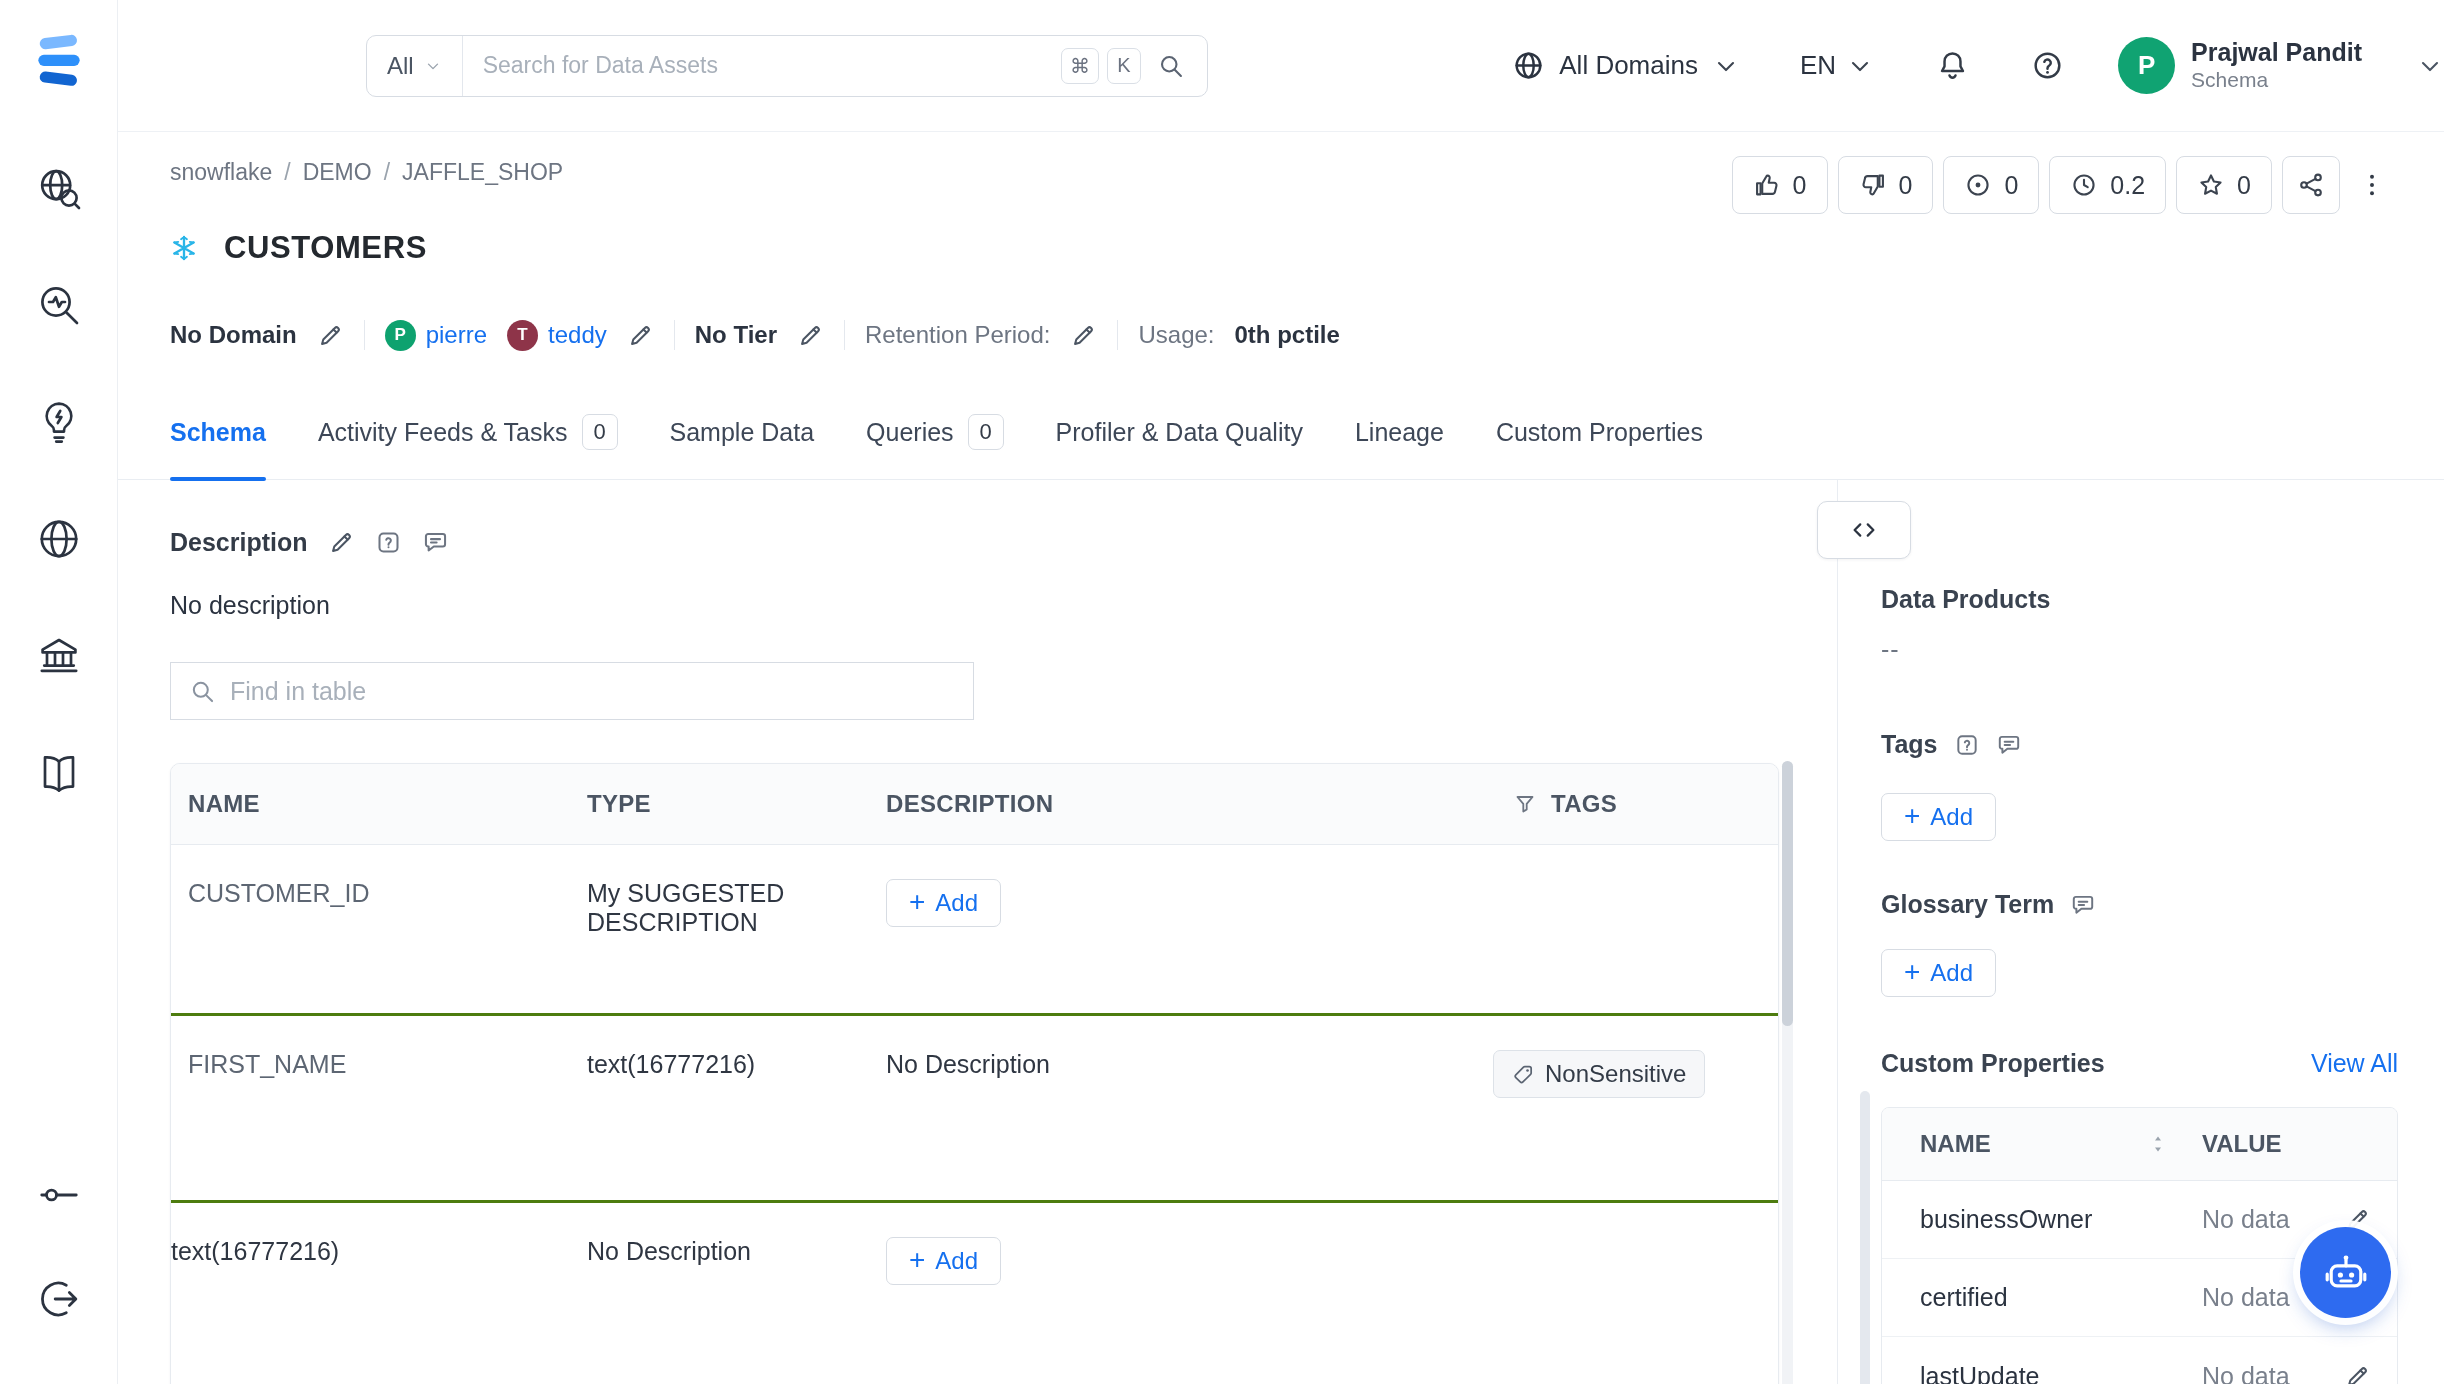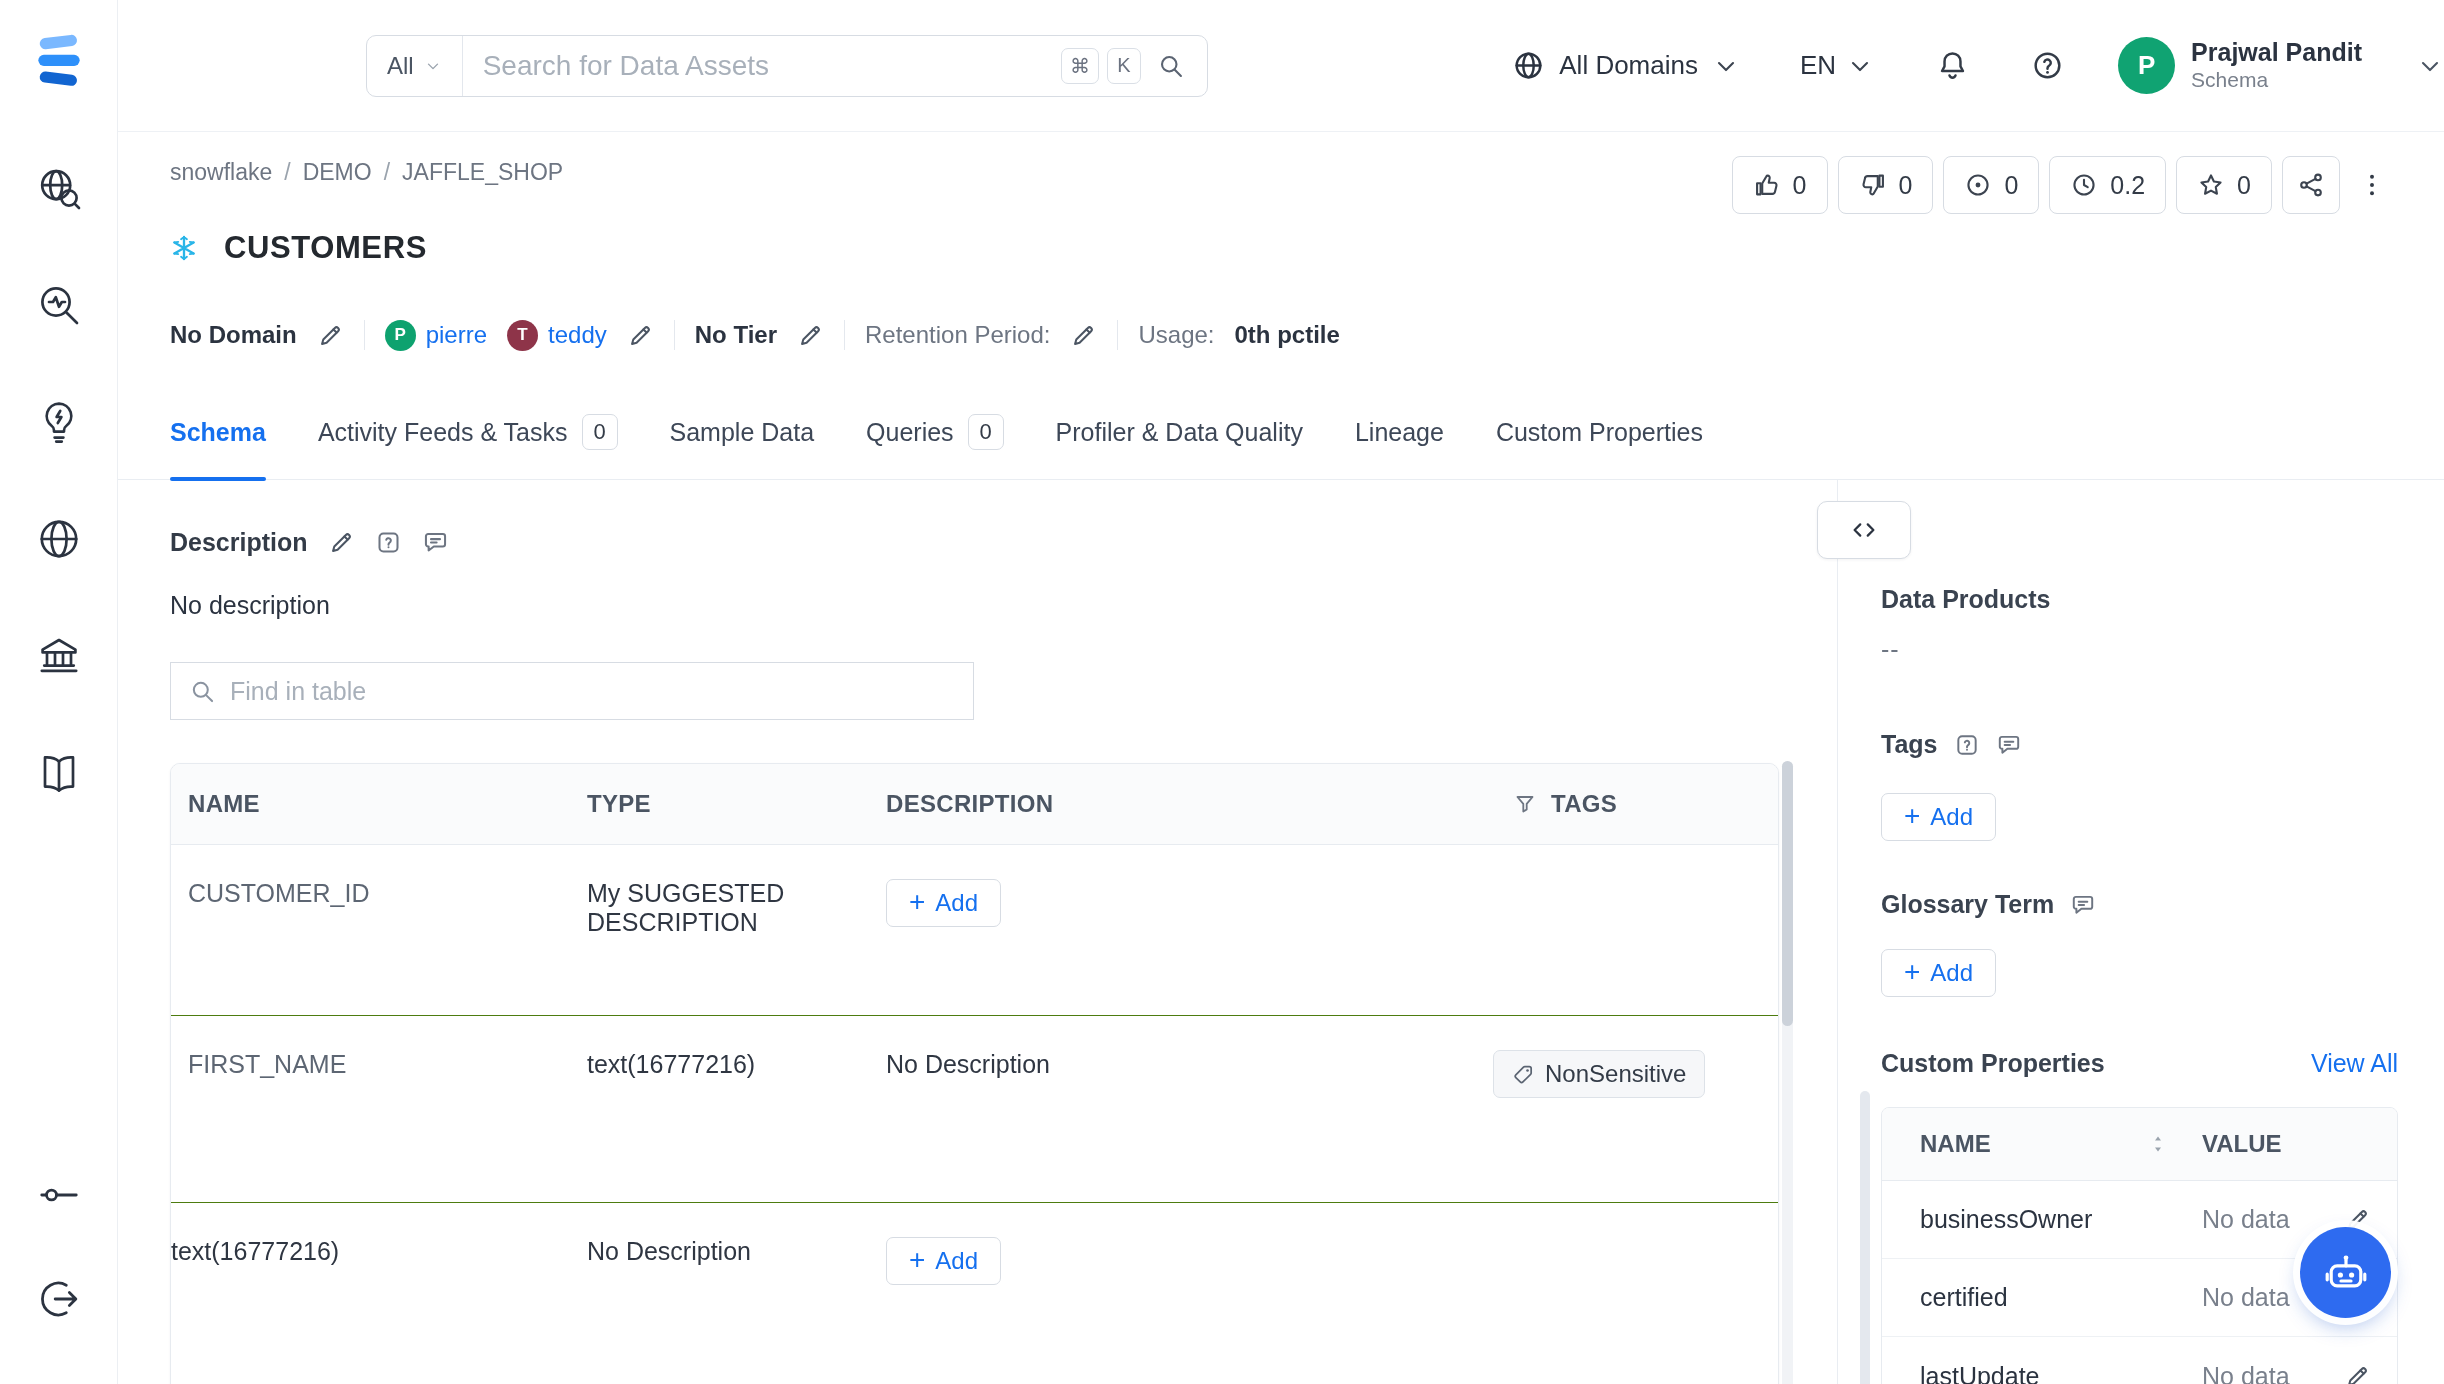--- a/index.html
+++ b/index.html
@@ -17,21 +17,21 @@
 .side-item{color:#2b3340;display:block}
 .side-item .ic{width:48px;height:48px;stroke-width:1.35}
 .side-bottom{margin-top:auto;display:flex;flex-direction:column;gap:58px;align-items:center;margin-bottom:62px}
 .side-bottom .ic{width:46px;height:46px;stroke-width:1.45}
 
 
 .topbar{position:absolute;left:118px;right:0;top:0;height:132px;background:#fff;border-bottom:1px solid #eef1f5;display:flex;align-items:center;z-index:5}
 .searchbar{margin-left:248px;width:842px;height:62px;border:1px solid #d7dce3;border-radius:10px;display:flex;align-items:center;background:#fff}
 .search-scope{display:flex;align-items:center;gap:10px;padding:0 20px;height:100%;border-right:1px solid #e3e7ed;color:#4b5563;font-size:24px;cursor:pointer}
 .search-scope .ic{width:18px;height:18px;color:#9aa3ad}
-.search-input{flex:1;border:none;outline:none;font-size:28px;padding:0 20px;color:#2f3642;background:transparent;min-width:0}
+.search-input{flex:1;border:none;outline:none;font-size:23px;padding:0 20px;color:#2f3642;background:transparent;min-width:0}
 .search-input::placeholder{color:#a8b0ba}
 .kbd{min-width:34px;height:36px;border:1px solid #dadfe6;border-radius:7px;display:flex;align-items:center;justify-content:center;font-size:20px;color:#6b7280;padding:0 8px;background:#fff;flex:none}
 .kbd+.kbd{margin-left:8px}
 .search-mag{width:30px;height:30px;color:#5b6472;margin:0 22px 0 16px}
 .topbar-right{margin-left:auto;display:flex;align-items:center;}
 .domains-chip{display:flex;align-items:center;gap:14px;font-size:26px;color:#2b3340;font-weight:500}
 .domains-chip .glb{width:33px;height:33px}
 .chev{width:20px;height:20px;color:#3c4450}
 .lang-chip{display:flex;align-items:center;gap:10px;font-size:26px;color:#2b3340;font-weight:500;margin-left:60px}
 .tb-icon{color:#333b47;margin-left:62px;display:block}
@@ -78,21 +78,21 @@
 .desc-row .ic{width:27px;height:27px}
 .ic-mut{color:#6d7582}
 .no-desc{margin-top:34px;color:#2b3340}
 .find-box{margin-top:42px;width:804px;height:58px;border:1px solid #d7dce3;border-radius:0;display:flex;align-items:center;padding:0 18px;gap:14px;background:#fff}
 .find-box .ic{width:27px;height:27px;color:#8a93a0}
 .find-input{flex:1;border:none;outline:none;font-size:25px;color:#2f3642;background:transparent;min-width:0}
 .find-input::placeholder{color:#a8b0ba}
 .schema-table{margin-top:43px;width:1609px;border:1px solid #e7ebf0;border-radius:10px;background:#fff;box-shadow:0 1px 3px rgba(27,37,56,.05);overflow:hidden}
 .st-head,.st-row{display:grid;grid-template-columns:416px 299px 607px 1fr}
 .st-head{height:81px;align-items:center;background:#fafbfc;border-bottom:1px solid #e7ebf0;font-size:24px;font-weight:600;color:#4b5563;letter-spacing:.3px}
-.st-row{border-bottom:1px solid #4d7c0f;align-items:start}
+.st-row{border-bottom:3px solid #4d7c0f;align-items:start}
 .st-row.r1{height:171px}
 .st-row.r2{height:187px}
 .st-row.r3{height:230px;border-bottom:none}
 .rc{padding-top:34px}
 .c1{padding-left:17px}
 .c4-head{display:flex;align-items:center;gap:14px;padding-left:20px}
 .c4-head .ic{width:24px;height:24px;color:#6d7582}
 .col-name{color:#5d6673}
 .col-type,.col-desc{color:#2f3642}
 .add-btn{display:inline-flex;align-items:center;gap:10px;height:48px;padding:0 22px;border:1px solid #d7dce3;border-radius:7px;background:#fff;color:#1570ef;font-size:24px;font-weight:500}

